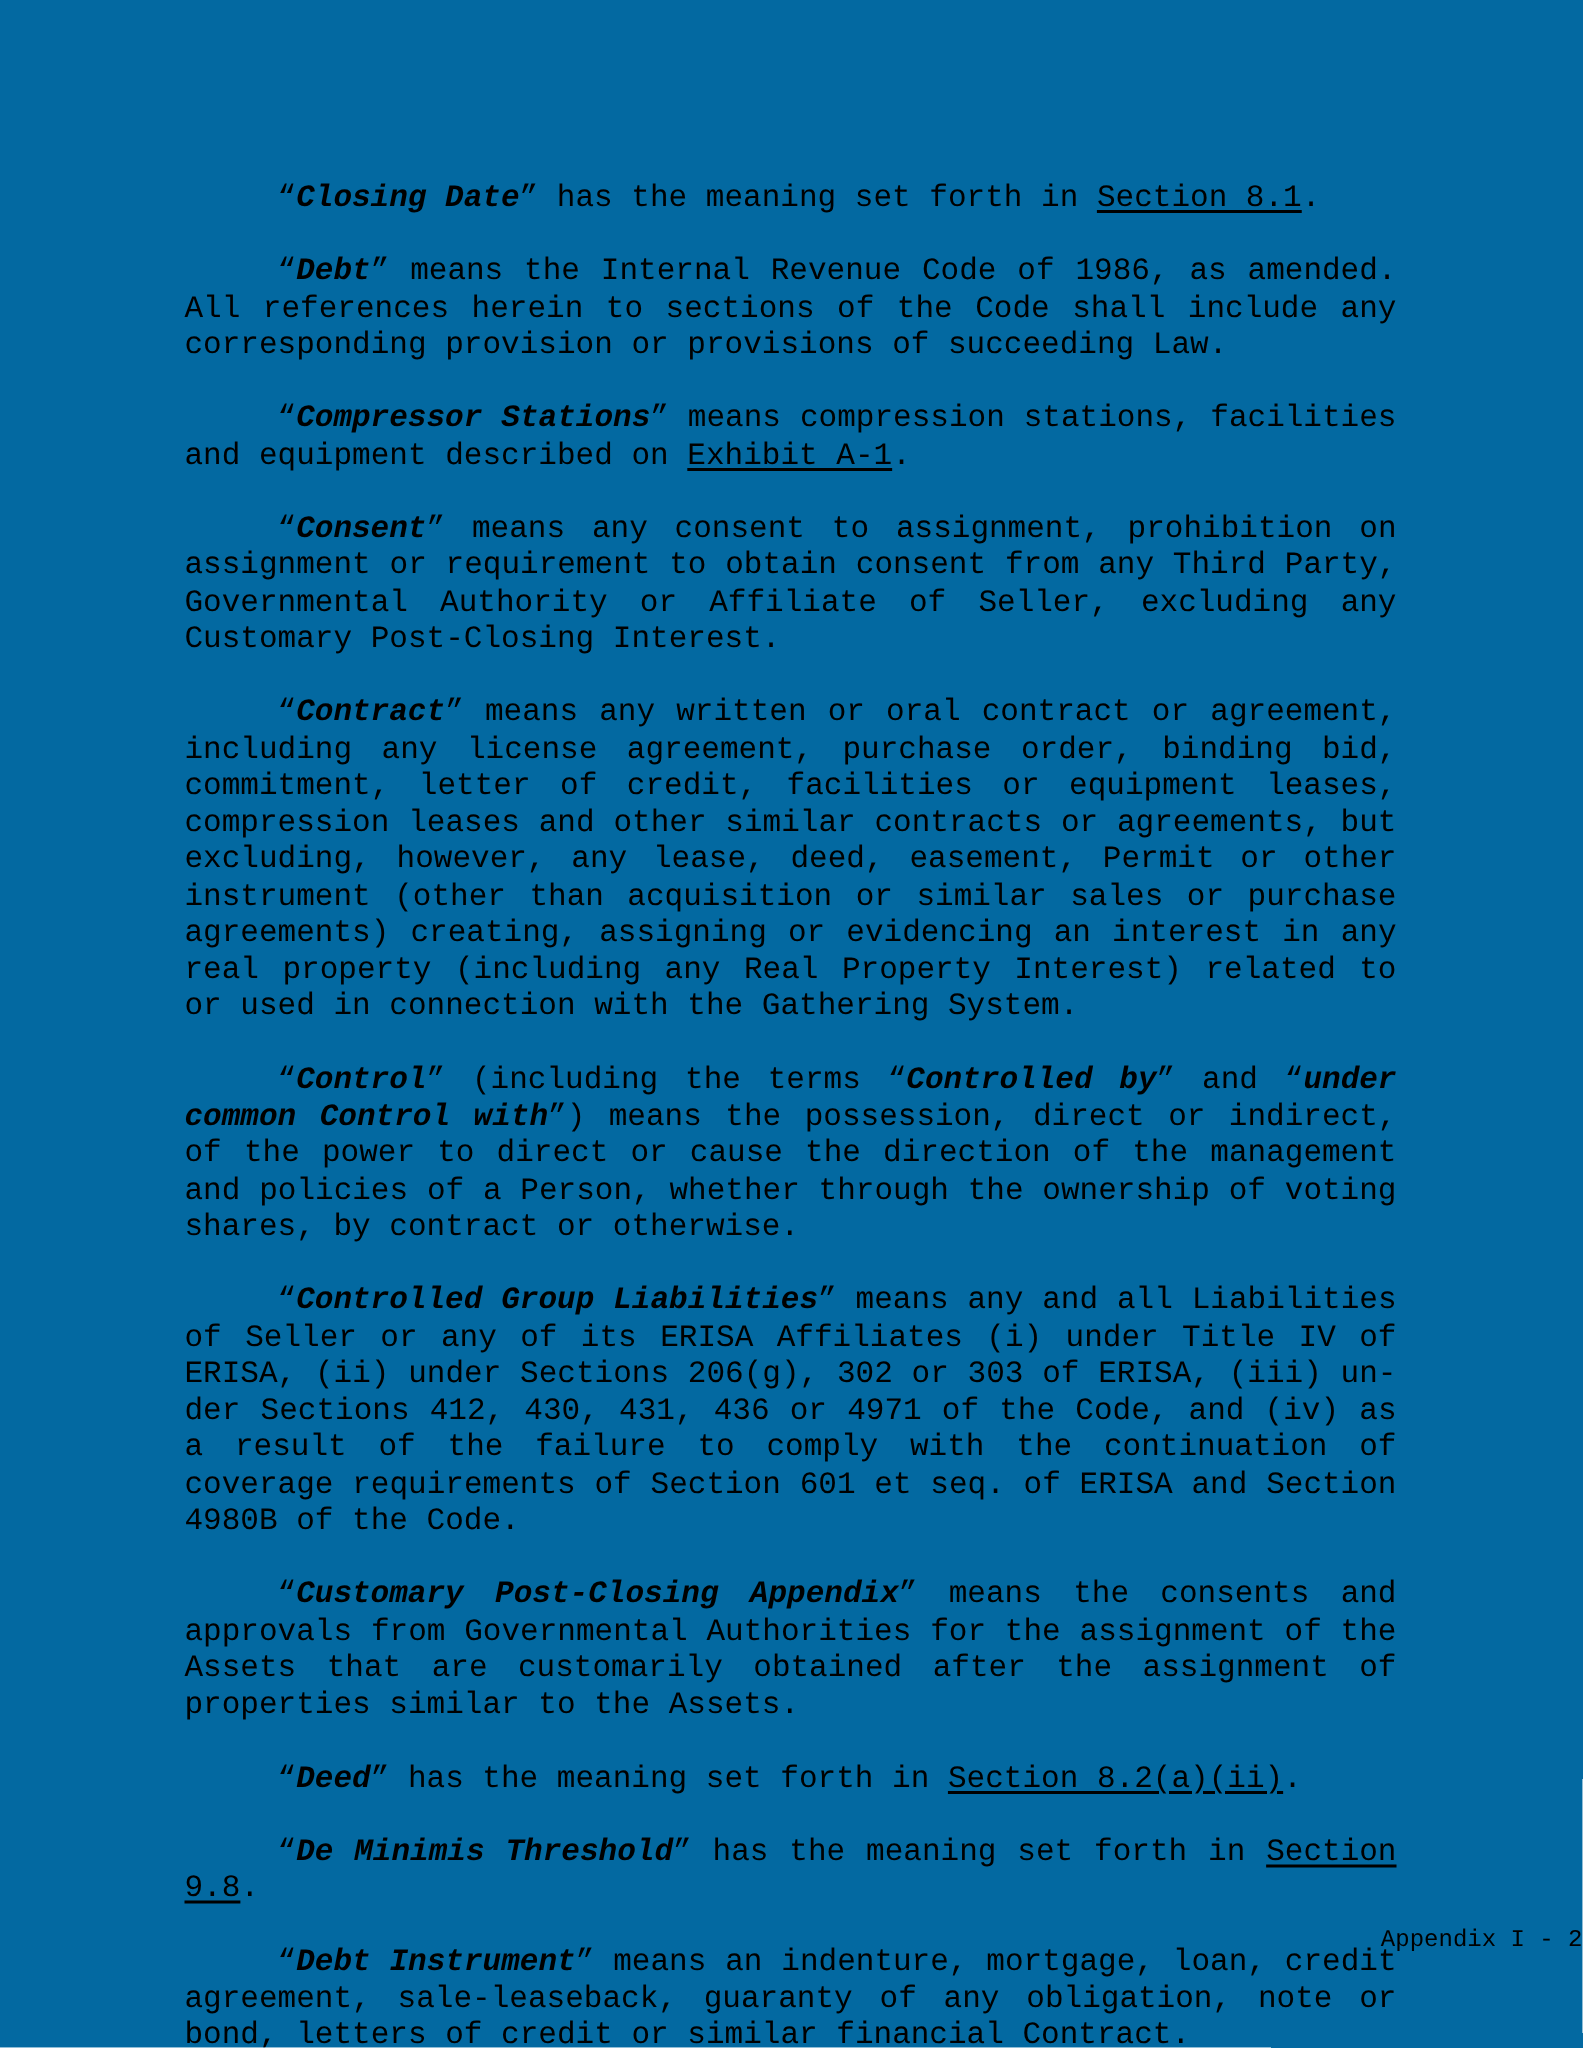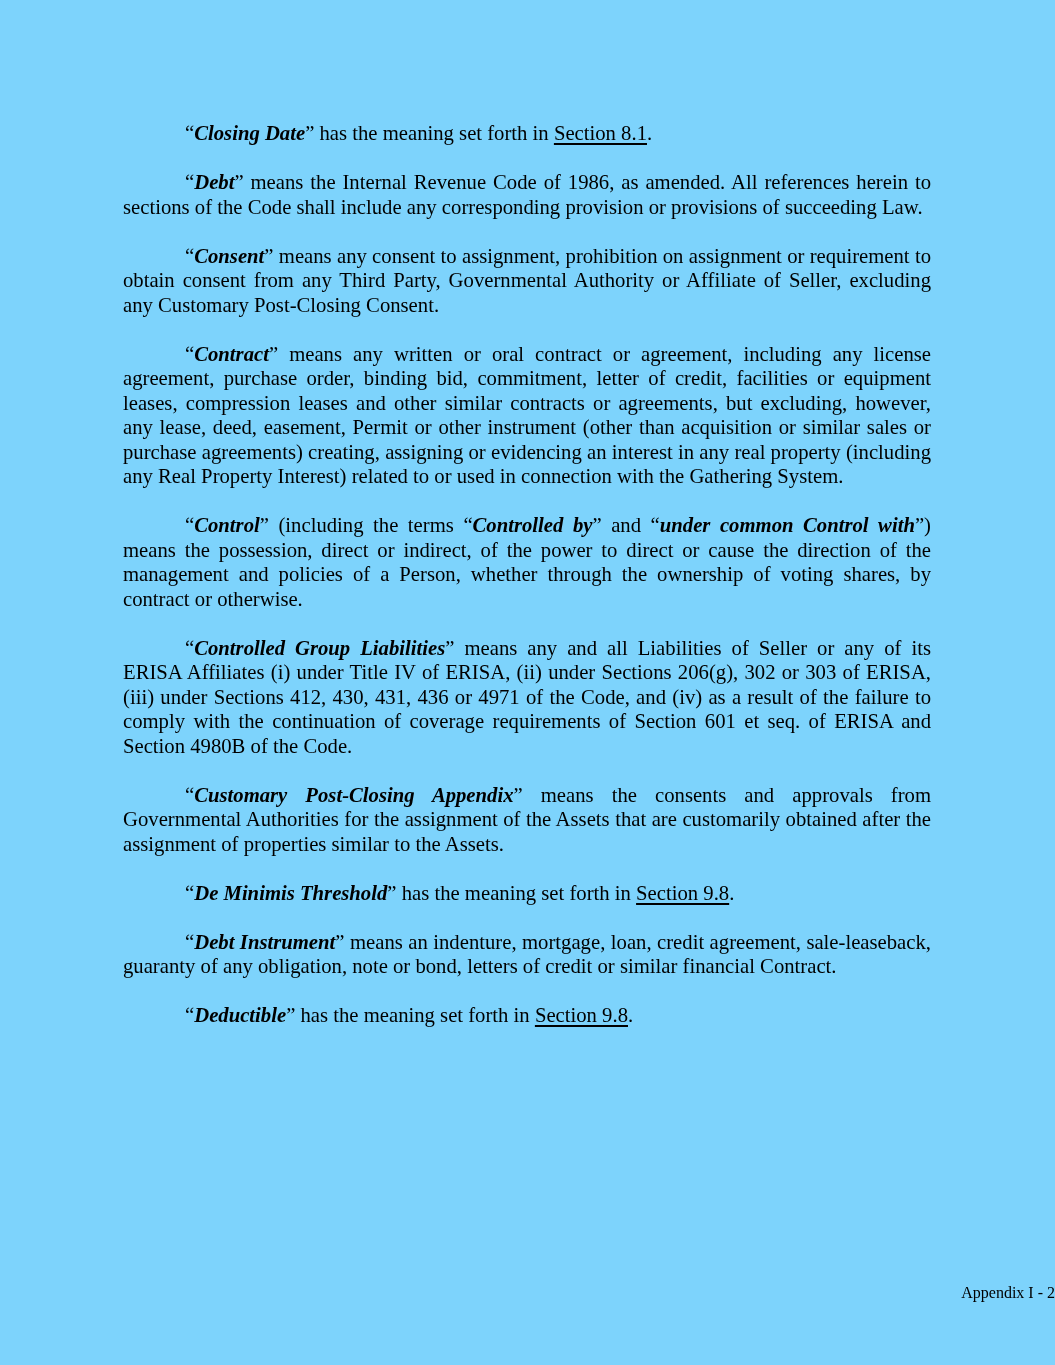--- a/index.html
+++ b/index.html
@@ -4,23 +4,23 @@
 <style>
   html, body {
     margin: 0;
     padding: 0;
     background: #ffffff;
   }
   .page {
     position: relative;
     width: 1055px;
     height: 1365px;
-    background: #7dd3fc;
+    background: #0369a1;
     color: #000000;
-    font-family: Liberation Serif, serif;
+    font-family: Liberation Mono, monospace;
     overflow: hidden;
   }
   .doc-body {
     position: absolute;
     left: 123px;
     top: 121px;
     width: 808px;
   }
   .para {
     margin: 0 0 24.5px 0;
@@ -53,23 +53,25 @@
     line-height: 24.5px;
   }
 </style>
 </head>
 <body>
 
 <div class="page">
   <main class="doc-body">
       <p class="para"><span class="run-plain">“</span><span class="run-term">Closing Date</span><span class="run-plain">” has the meaning set forth in </span><span class="run-ref">Section 8.1</span><span class="run-plain">.</span></p>
       <p class="para"><span class="run-plain">“</span><span class="run-term">Debt</span><span class="run-plain">” means the Internal Revenue Code of 1986, as amended. All references herein to sections of the Code shall include any corresponding provision or provisions of succeeding Law.</span></p>
-      <p class="para"><span class="run-plain">“</span><span class="run-term">Consent</span><span class="run-plain">” means any consent to assignment, prohibition on assignment or requirement to obtain consent from any Third Party, Governmental Authority or Affiliate of Seller, excluding any Customary Post-Closing Consent.</span></p>
+      <p class="para"><span class="run-plain">“</span><span class="run-term">Compressor Stations</span><span class="run-plain">” means compression stations, facilities and equipment described on </span><span class="run-ref">Exhibit A-1</span><span class="run-plain">.</span></p>
+      <p class="para"><span class="run-plain">“</span><span class="run-term">Consent</span><span class="run-plain">” means any consent to assignment, prohibition on assignment or requirement to obtain consent from any Third Party, Governmental Authority or Affiliate of Seller, excluding any Customary Post-Closing Interest.</span></p>
       <p class="para"><span class="run-plain">“</span><span class="run-term">Contract</span><span class="run-plain">” means any written or oral contract or agreement, including any license agreement, purchase order, binding bid, commitment, letter of credit, facilities or equipment leases, compression leases and other similar contracts or agreements, but excluding, however, any lease, deed, easement, Permit or other instrument (other than acquisition or similar sales or purchase agreements) creating, assigning or evidencing an interest in any real property (including any Real Property Interest) related to or used in connection with the Gathering System.</span></p>
       <p class="para"><span class="run-plain">“</span><span class="run-term">Control</span><span class="run-plain">” (including the terms “</span><span class="run-term">Controlled by</span><span class="run-plain">” and “</span><span class="run-term">under common Control with</span><span class="run-plain">”) means the possession, direct or indirect, of the power to direct or cause the direction of the management and policies of a Person, whether through the ownership of voting shares, by contract or otherwise.</span></p>
       <p class="para"><span class="run-plain">“</span><span class="run-term">Controlled Group Liabilities</span><span class="run-plain">” means any and all Liabilities of Seller or any of its ERISA Affiliates (i) under Title IV of ERISA, (ii) under Sections 206(g), 302 or 303 of ERISA, (iii) un­der Sections 412, 430, 431, 436 or 4971 of the Code, and (iv) as a result of the failure to comply with the continuation of coverage requirements of Section 601 et seq. of ERISA and Section 4980B of the Code.</span></p>
       <p class="para"><span class="run-plain">“</span><span class="run-term">Customary Post-Closing Appendix</span><span class="run-plain">” means the consents and approvals from Governmental Authorities for the assignment of the Assets that are customarily obtained after the assignment of properties similar to the Assets.</span></p>
+      <p class="para"><span class="run-plain">“</span><span class="run-term">Deed</span><span class="run-plain">” has the meaning set forth in </span><span class="run-ref">Section 8.2(a)(ii)</span><span class="run-plain">.</span></p>
       <p class="para"><span class="run-plain">“</span><span class="run-term">De Minimis Threshold</span><span class="run-plain">” has the meaning set forth in </span><span class="run-ref">Section 9.8</span><span class="run-plain">.</span></p>
       <p class="para"><span class="run-plain">“</span><span class="run-term">Debt Instrument</span><span class="run-plain">” means an indenture, mortgage, loan, credit agreement, sale-leaseback, guaranty of any obligation, note or bond, letters of credit or similar financial Contract.</span></p>
       <p class="para"><span class="run-plain">“</span><span class="run-term">Deductible</span><span class="run-plain">” has the meaning set forth in </span><span class="run-ref">Section 9.8</span><span class="run-plain">.</span></p>
     </main>
   <footer class="doc-footer">Appendix I - 2</footer>
 </div>
 
 </body></html>

